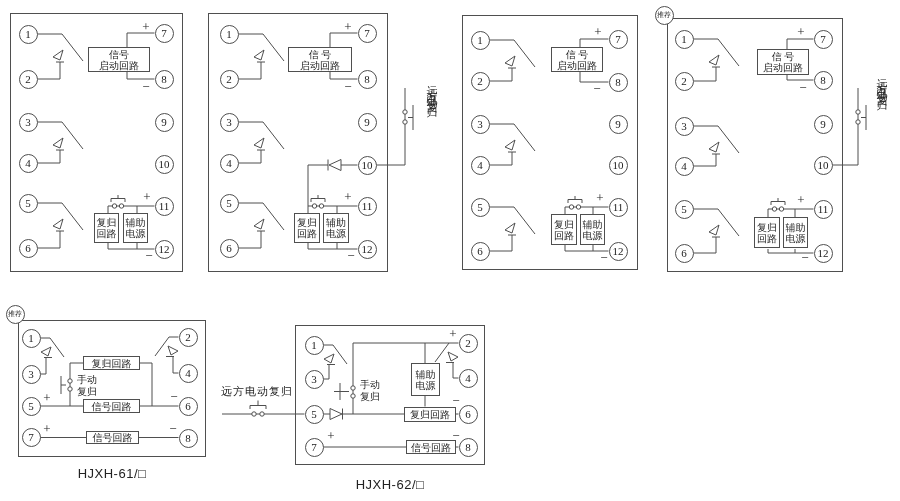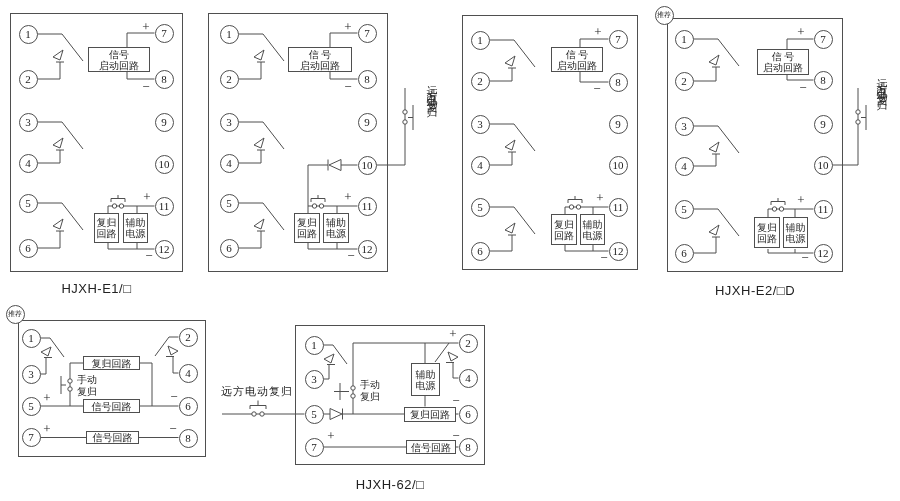--- a/index.html
+++ b/index.html
@@ -120,21 +120,20 @@
 <div class="bx" style="left:88px;top:47px;width:62px;height:25px">信号
 启动回路</div>
 <div class="bx" style="left:94px;top:213px;width:25px;height:30px">复归
 回路</div>
 <div class="bx" style="left:123px;top:213px;width:25px;height:30px">辅助
 电源</div>
 <div class="sg" style="left:146px;top:27px">+</div>
 <div class="sg" style="left:146px;top:87px">−</div>
 <div class="sg" style="left:147px;top:197px">+</div>
 <div class="sg" style="left:149px;top:256px">−</div>
-<div class="cap" style="left:10px;top:281px;width:173px">HJXH-E1/□</div>
 
 <div class="t" style="left:219.5px;top:24.5px">1</div>
 <div class="t" style="left:219.5px;top:69.5px">2</div>
 <div class="t" style="left:219.5px;top:112.5px">3</div>
 <div class="t" style="left:219.5px;top:153.5px">4</div>
 <div class="t" style="left:219.5px;top:193.5px">5</div>
 <div class="t" style="left:219.5px;top:238.5px">6</div>
 <div class="t" style="left:357.5px;top:23.5px">7</div>
 <div class="t" style="left:357.5px;top:69.5px">8</div>
 <div class="t" style="left:357.5px;top:112.5px">9</div>
@@ -193,40 +192,40 @@
 启动回路</div>
 <div class="bx" style="left:754px;top:217px;width:26px;height:31px">复归
 回路</div>
 <div class="bx" style="left:783px;top:217px;width:25px;height:31px">辅助
 电源</div>
 <div class="sg" style="left:801px;top:32px">+</div>
 <div class="sg" style="left:803px;top:88px">−</div>
 <div class="sg" style="left:801px;top:200px">+</div>
 <div class="sg" style="left:805px;top:258px">−</div>
 <div class="vlabel" style="left:874px;top:70px">远方电动复归</div>
-<div class="cap" style="left:667px;top:283px;width:176px">HJXH-E2/□D</div>
 
 <div class="badge" style="left:5.5px;top:304.5px">推荐</div>
 <div class="t" style="left:21.5px;top:328.5px">1</div>
 <div class="t" style="left:21.5px;top:364.5px">3</div>
 <div class="t" style="left:21.5px;top:396.5px">5</div>
 <div class="t" style="left:21.5px;top:427.5px">7</div>
 <div class="t" style="left:178.5px;top:327.5px">2</div>
 <div class="t" style="left:178.5px;top:363.5px">4</div>
 <div class="t" style="left:178.5px;top:396.5px">6</div>
 <div class="t" style="left:178.5px;top:428.5px">8</div>
 <div class="bx" style="left:83px;top:356px;width:57px;height:14px">复归回路</div>
 <div class="bx" style="left:83px;top:399px;width:57px;height:14px">信号回路</div>
 <div class="bx" style="left:86px;top:431px;width:53px;height:13px">信号回路</div>
 <div class="mlabel" style="left:77px;top:374px">手动
 复归</div>
 <div class="sg" style="left:47px;top:398px">+</div>
 <div class="sg" style="left:174px;top:397px">−</div>
 <div class="sg" style="left:47px;top:429px">+</div>
 <div class="sg" style="left:173px;top:429px">−</div>
+<div class="cap" style="left:18px;top:466px;width:188px">HJXH-61/□</div>
 
 <div class="t" style="left:304.5px;top:335.5px">1</div>
 <div class="t" style="left:304.5px;top:369.5px">3</div>
 <div class="t" style="left:304.5px;top:404.5px">5</div>
 <div class="t" style="left:304.5px;top:437.5px">7</div>
 <div class="t" style="left:458.5px;top:333.5px">2</div>
 <div class="t" style="left:458.5px;top:368.5px">4</div>
 <div class="t" style="left:458.5px;top:404.5px">6</div>
 <div class="t" style="left:458.5px;top:437.5px">8</div>
 <div class="bx" style="left:411px;top:363px;width:29px;height:33px">辅助

